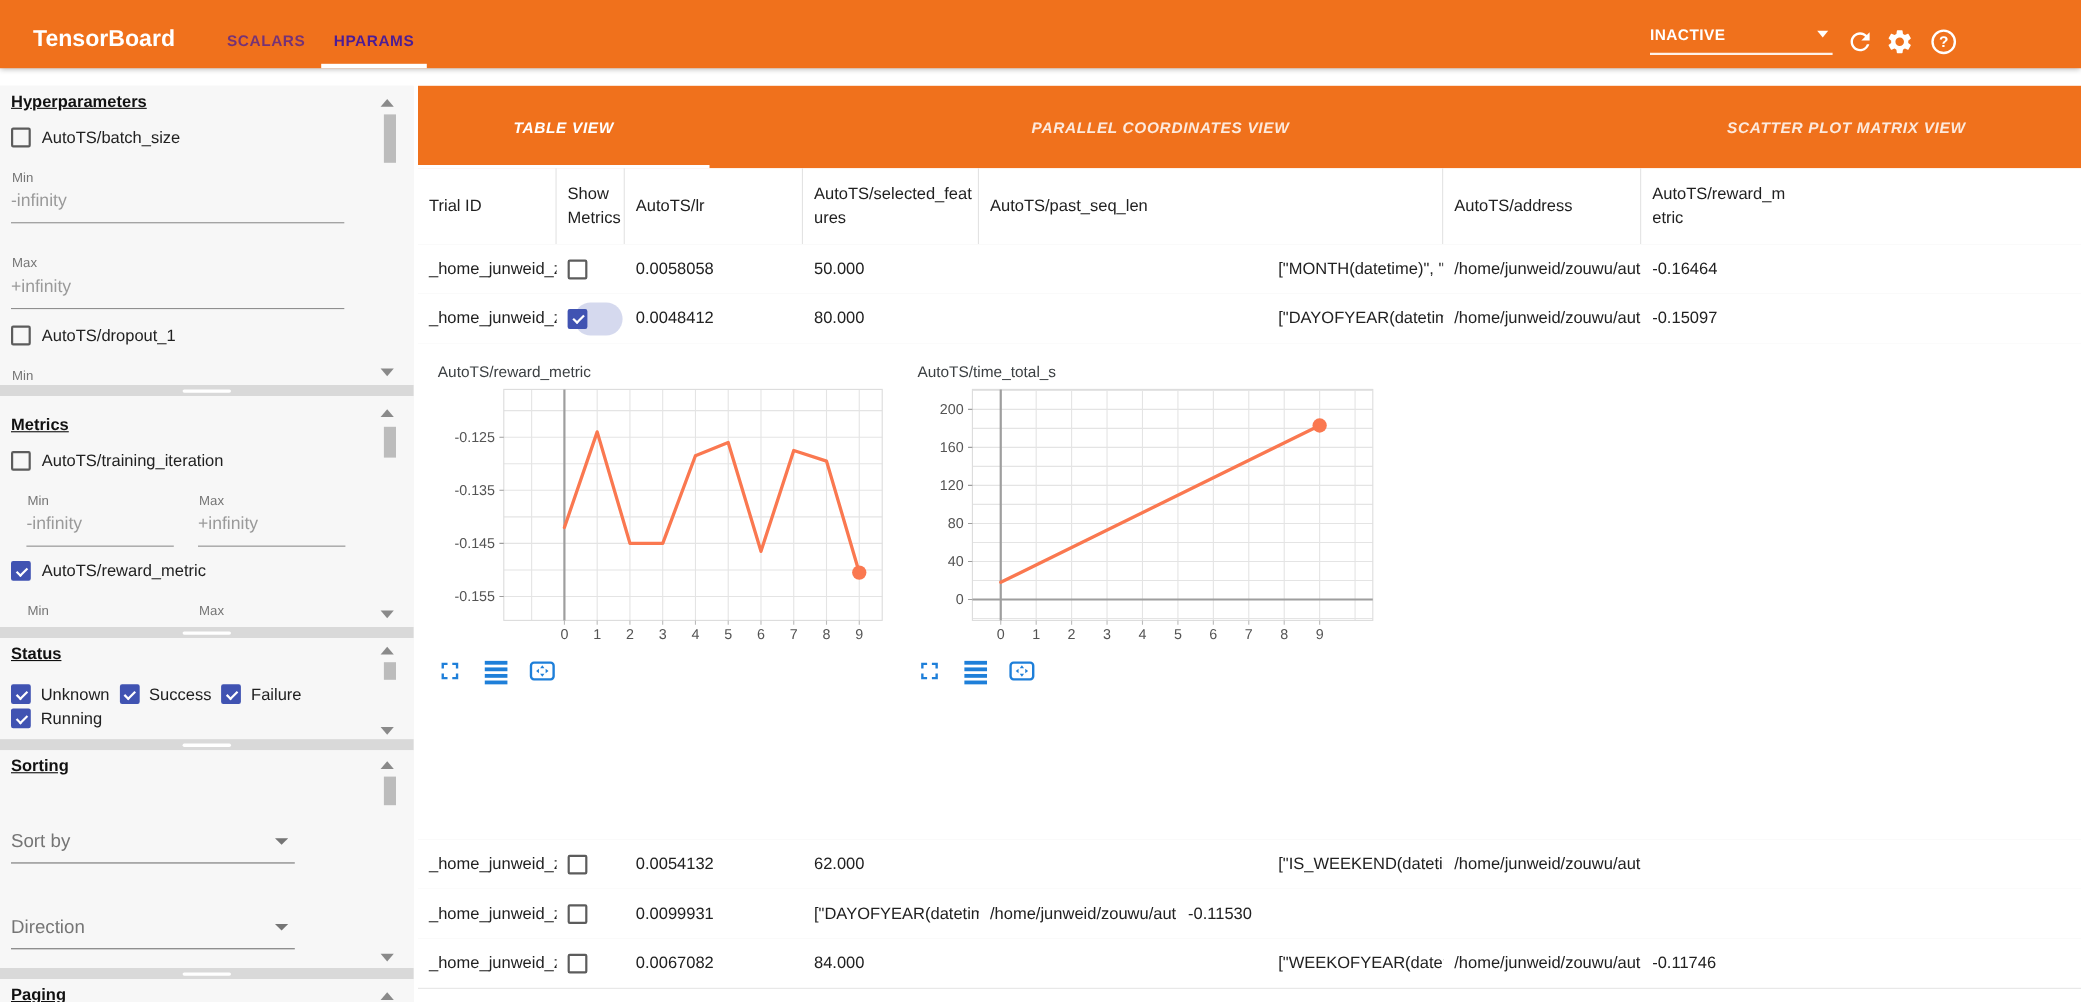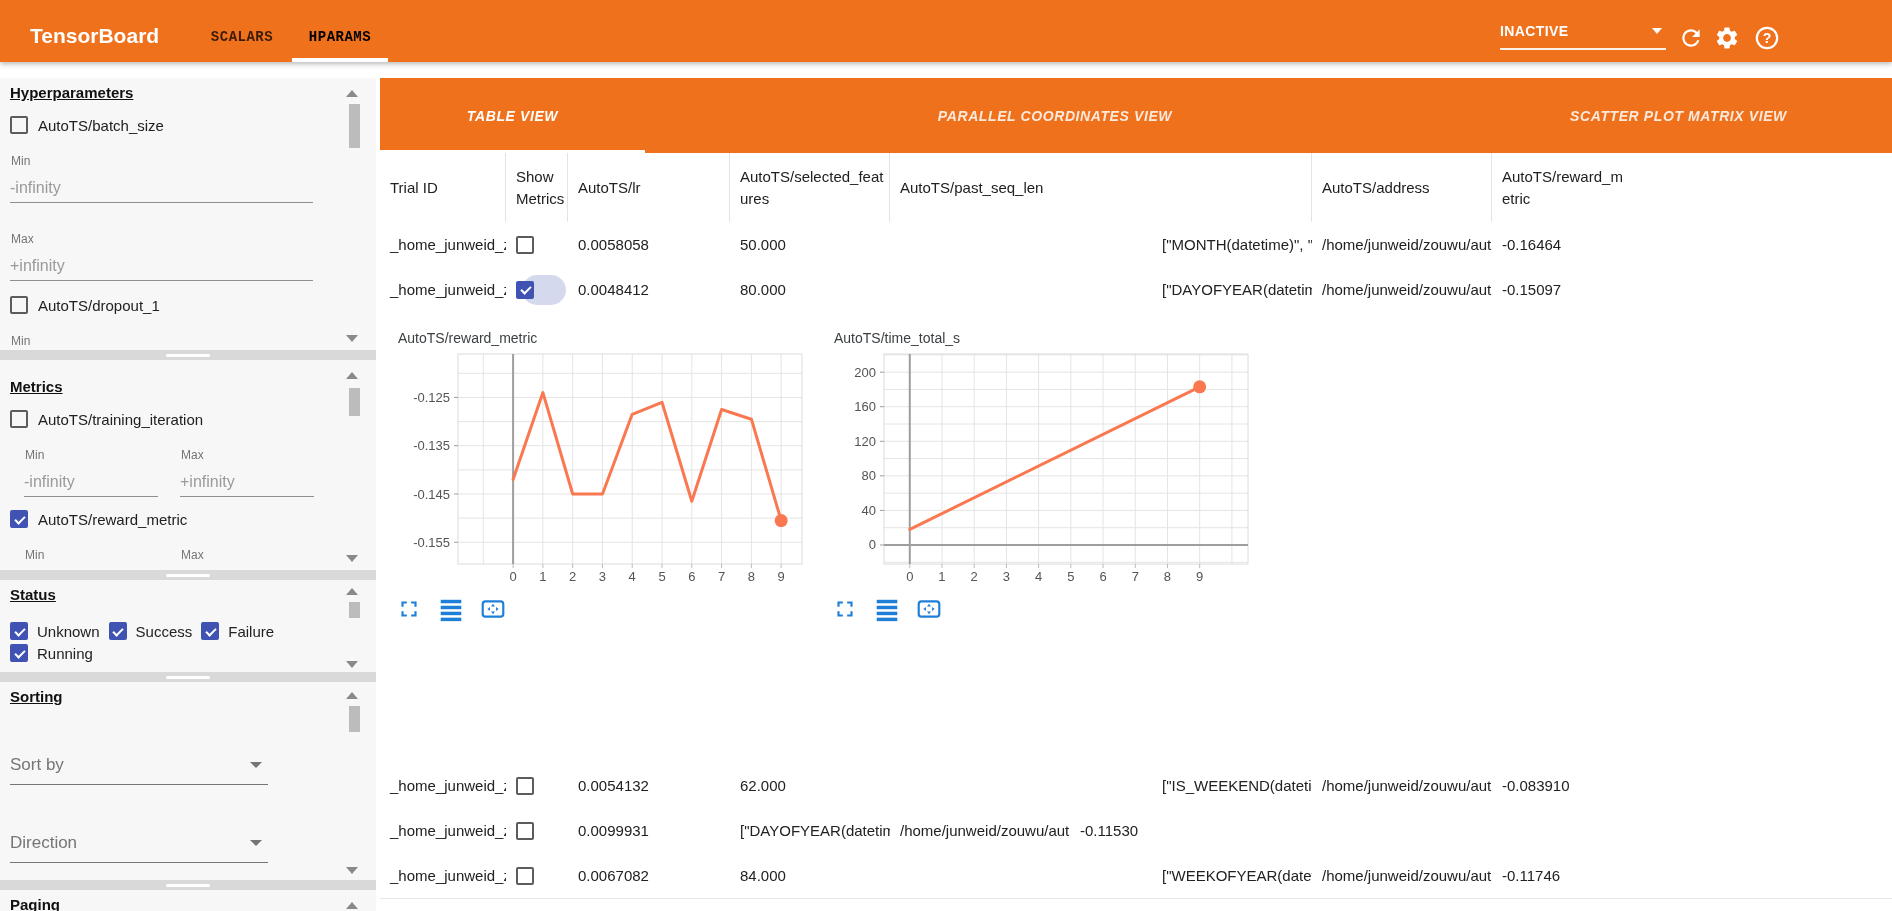--- a/index.html
+++ b/index.html
@@ -3,21 +3,21 @@
 <meta charset="utf-8">
 <style>
   html,body{margin:0;padding:0;background:#fff;}
   .app{position:relative;width:1892px;height:911px;overflow:hidden;background:#fff;
        font-family:"Liberation Sans",sans-serif;color:#212121;}
   
   .appbar{position:absolute;left:0;top:0;width:100%;height:62px;background:#f0711c;
           box-shadow:0 2px 5px rgba(0,0,0,.28);z-index:30;}
   .logo{position:absolute;left:30px;top:24px;font-size:21px;font-weight:bold;color:#fff;}
   .nav-tab{position:absolute;top:0;height:74px;display:flex;align-items:center;justify-content:center;
-           color:#000000;font-size:14px;font-weight:bold;letter-spacing:.5px;cursor:pointer;font-family:Liberation Mono, monospace;}
+           color:#4c1d95;font-size:14px;font-weight:bold;letter-spacing:.5px;cursor:pointer;}
   .nav-tab.dim{opacity:.75;}
   .nav-ink{position:absolute;left:292px;bottom:0;width:96px;height:4px;background:#fff;}
   .run-select{position:absolute;left:1500px;top:14px;width:166px;height:34px;
               border-bottom:2px solid rgba(255,255,255,.9);color:#fff;font-size:14px;font-weight:bold;
               letter-spacing:.4px;display:flex;align-items:center;cursor:pointer;}
   .run-select .txt{flex:1;}
   .dd-arrow{width:0;height:0;border-left:5px solid transparent;border-right:5px solid transparent;
             border-top:6px solid #fff;margin-right:4px;}
   .abar-icon{position:absolute;top:25px;width:26px;height:26px;cursor:pointer;}
   
@@ -27,21 +27,21 @@
   .sbdiv::after{content:'';position:absolute;left:166px;top:3.5px;width:44px;height:3px;border-radius:2px;background:#fff;}
   .sbh{position:absolute;left:10px;font-size:15px;font-weight:bold;color:#111;text-decoration:underline;}
   .cbrow-label{font-size:15px;color:#212121;}
   .cb{position:relative;display:inline-block;width:18px;height:18px;border:2px solid #5c5c5c;
       border-radius:2px;box-sizing:border-box;cursor:pointer;flex:none;}
   .cb.checked{background:#4053b2;border-color:#4053b2;}
   .cb.checked::after{content:'';position:absolute;left:2.5px;top:3.5px;width:8px;height:4px;
       border-left:2px solid #fff;border-bottom:2px solid #fff;transform:rotate(-45deg);}
   .flabel{position:absolute;font-size:12px;color:#757575;}
   .field{position:absolute;height:28px;border-bottom:1px solid #8f8f8f;font-size:16px;color:#9a9a9a;
-         display:flex;align-items:center;cursor:text;}
+         display:flex;align-items:flex-start;cursor:text;}
   .selbox{position:absolute;left:10px;width:258px;height:38px;border-bottom:1px solid #757575;
           display:flex;align-items:center;font-size:17px;color:#757575;cursor:pointer;}
   .selbox .txt{flex:1;}
   .sel-arrow{width:0;height:0;border-left:6px solid transparent;border-right:6px solid transparent;
              border-top:6px solid #757575;margin-right:6px;}
   
   .sb-scroll-up,.sb-scroll-down{position:absolute;right:18px;width:0;height:0;cursor:pointer;
        border-left:6px solid transparent;border-right:6px solid transparent;}
   .sb-scroll-up{border-bottom:7px solid #8a8a8a;}
   .sb-scroll-down{border-top:7px solid #8a8a8a;}
@@ -436,21 +436,20 @@
       <div class="tcell c0">_home_junweid_z…</div>
       <div class="tcell c1">
           <span class="cbwrap">
             <span class="cb row-cb"></span>
           </span>
         </div>
       <div class="tcell c2">0.0054132</div>
       <div class="tcell c3">62.000</div>
       <div class="tcell c4">["IS_WEEKEND(datetim…</div>
       <div class="tcell c5">/home/junweid/zouwu/aut…</div>
-      <div class="tcell c6">-0.083910</div>
     </div>
     <div class="trow brow4">
       <div class="tcell c0">_home_junweid_z…</div>
       <div class="tcell c1">
           <span class="cbwrap">
             <span class="cb row-cb"></span>
           </span>
         </div>
       <div class="tcell c2">0.0099931</div>
       <div class="tcell c4">["DAYOFYEAR(datetime…</div>

